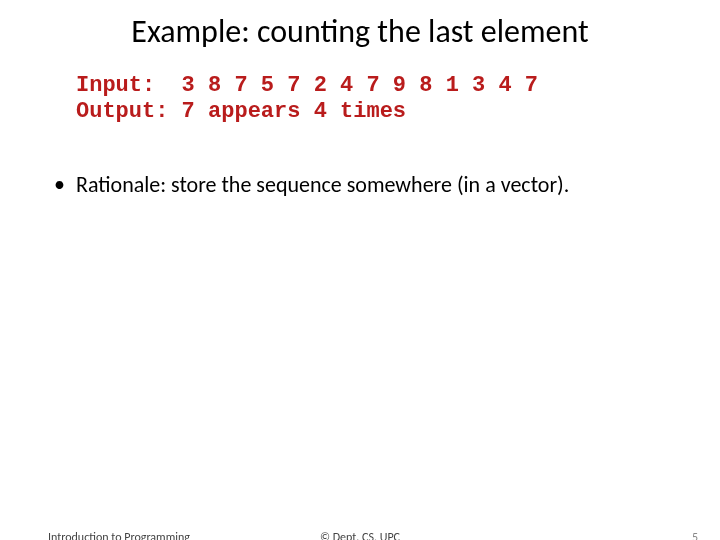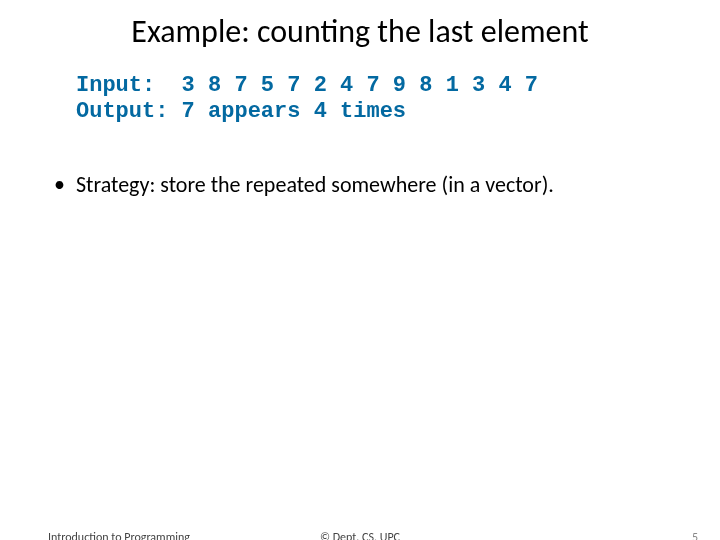--- a/index.html
+++ b/index.html
@@ -2,42 +2,42 @@
 <html><head>
 <meta charset="utf-8">
 <style>
   * { margin: 0; padding: 0; box-sizing: border-box; }
   html, body { width: 720px; height: 540px; background: #fff; font-family: Calibri, "Segoe UI", Arial, sans-serif; color: #000; }
   .slide { width: 720px; height: 540px; position: relative; padding: 0 48px; }
   .title { font-size: 32px; text-align: center; padding-top: 12px; padding-bottom: 18px; font-weight: 400; }
   .body { font-size: 22px; line-height: 1.12; }
   .bullet { position: relative; padding-left: 28px; margin-bottom: 20px; }
   .bullet::before { content: "•"; position: absolute; left: 6px; top: 0; }
-  .code-block { font-family: Consolas, "Courier New", monospace; color: #0369a1; font-size: 22px; font-weight: 700; padding-left: 28px; margin-top: 4px; margin-bottom: 26px; white-space: pre; line-height: 1.18; }
+  .code-block { font-family: Consolas, "Courier New", monospace; color: #b91c1c; font-size: 22px; font-weight: 700; padding-left: 28px; margin-top: 4px; margin-bottom: 26px; white-space: pre; line-height: 1.18; }
   .gap { height: 22px; }
   .footer { position: absolute; bottom: 10px; left: 0; width: 720px; font-size: 12px; color: #444; }
   .footer-left { position: absolute; left: 48px; }
   .footer-center { position: absolute; left: 0; width: 720px; text-align: center; }
   .footer-right { position: absolute; right: 22px; color: #888; }
 </style>
 </head>
 <body>
 
 <div class="slide">
   <h1 class="title">Example: counting the last element</h1>
 
   <div class="body">
 
     <div class="code-block"><span>Input:  3 8 7 5 7 2 4 7 9 8 1 3 4 7</span>
 <span>Output: 7 appears 4 times</span></div>
 
 
     <div class="gap"></div>
 
-    <div class="bullet">Strategy: store the repeated somewhere (in a vector).</div>
+    <div class="bullet">Rationale: store the sequence somewhere (in a vector).</div>
   </div>
 
   <div class="footer">
     <span class="footer-left">Introduction to Programming</span>
     <span class="footer-center">© Dept. CS, UPC</span>
     <span class="footer-right">5</span>
   </div>
 </div>
 
 </body></html>

